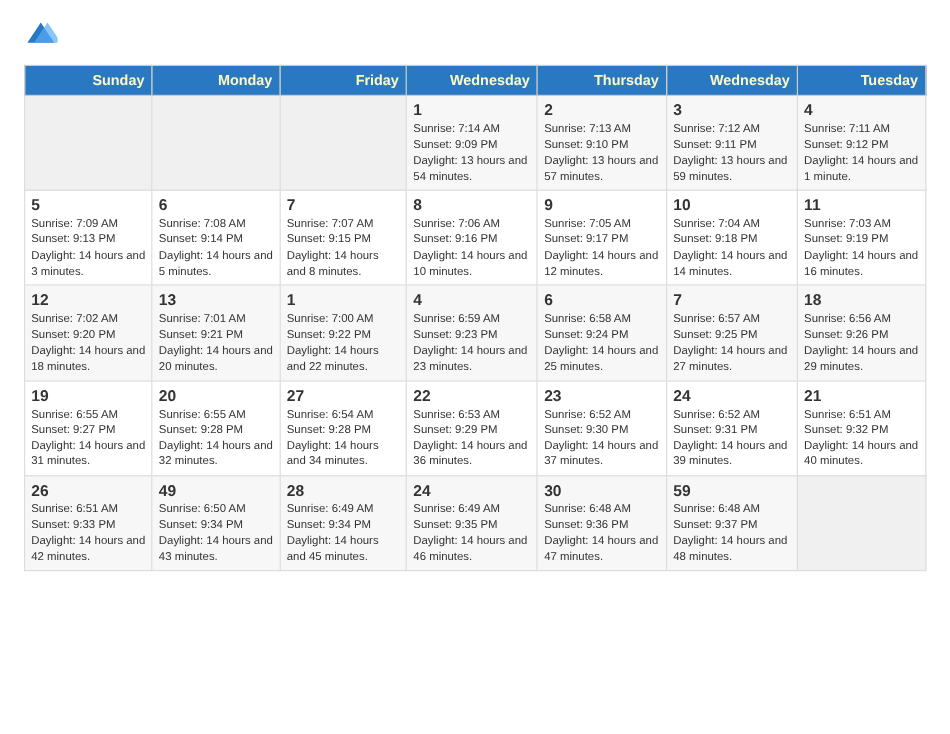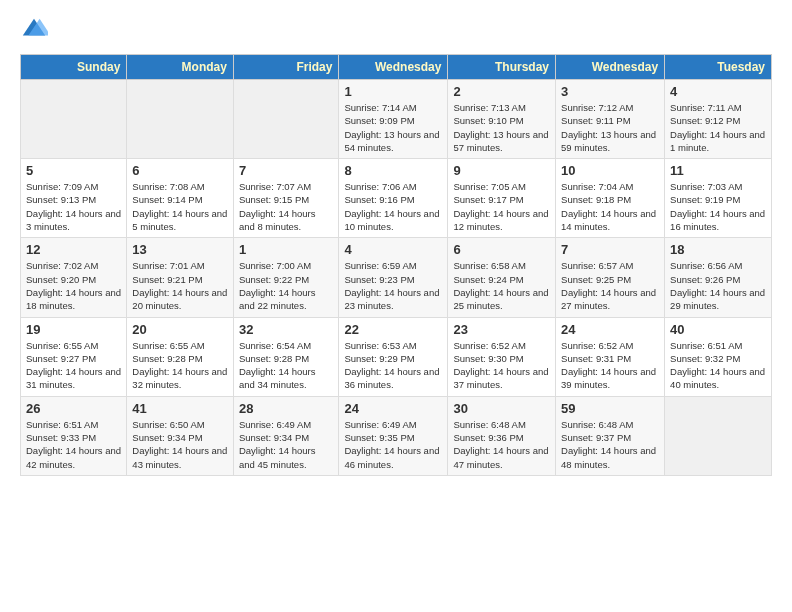--- a/index.html
+++ b/index.html
@@ -141,47 +141,47 @@
         <tr>
           <td>
             <span class="day-num">19</span>
             <div class="day-info">Sunrise: 6:55 AM<br>Sunset: 9:27 PM<br>Daylight: 14 hours and 31 minutes.</div>
           </td>
           <td>
             <span class="day-num">20</span>
             <div class="day-info">Sunrise: 6:55 AM<br>Sunset: 9:28 PM<br>Daylight: 14 hours and 32 minutes.</div>
           </td>
           <td>
-            <span class="day-num">32</span>
+            <span class="day-num">27</span>
             <div class="day-info">Sunrise: 6:54 AM<br>Sunset: 9:28 PM<br>Daylight: 14 hours and 34 minutes.</div>
           </td>
           <td>
             <span class="day-num">22</span>
             <div class="day-info">Sunrise: 6:53 AM<br>Sunset: 9:29 PM<br>Daylight: 14 hours and 36 minutes.</div>
           </td>
           <td>
             <span class="day-num">23</span>
             <div class="day-info">Sunrise: 6:52 AM<br>Sunset: 9:30 PM<br>Daylight: 14 hours and 37 minutes.</div>
           </td>
           <td>
             <span class="day-num">24</span>
             <div class="day-info">Sunrise: 6:52 AM<br>Sunset: 9:31 PM<br>Daylight: 14 hours and 39 minutes.</div>
           </td>
           <td>
-            <span class="day-num">40</span>
+            <span class="day-num">21</span>
             <div class="day-info">Sunrise: 6:51 AM<br>Sunset: 9:32 PM<br>Daylight: 14 hours and 40 minutes.</div>
           </td>
         </tr>
         <tr>
           <td>
             <span class="day-num">26</span>
             <div class="day-info">Sunrise: 6:51 AM<br>Sunset: 9:33 PM<br>Daylight: 14 hours and 42 minutes.</div>
           </td>
           <td>
-            <span class="day-num">41</span>
+            <span class="day-num">49</span>
             <div class="day-info">Sunrise: 6:50 AM<br>Sunset: 9:34 PM<br>Daylight: 14 hours and 43 minutes.</div>
           </td>
           <td>
             <span class="day-num">28</span>
             <div class="day-info">Sunrise: 6:49 AM<br>Sunset: 9:34 PM<br>Daylight: 14 hours and 45 minutes.</div>
           </td>
           <td>
             <span class="day-num">24</span>
             <div class="day-info">Sunrise: 6:49 AM<br>Sunset: 9:35 PM<br>Daylight: 14 hours and 46 minutes.</div>
           </td>

